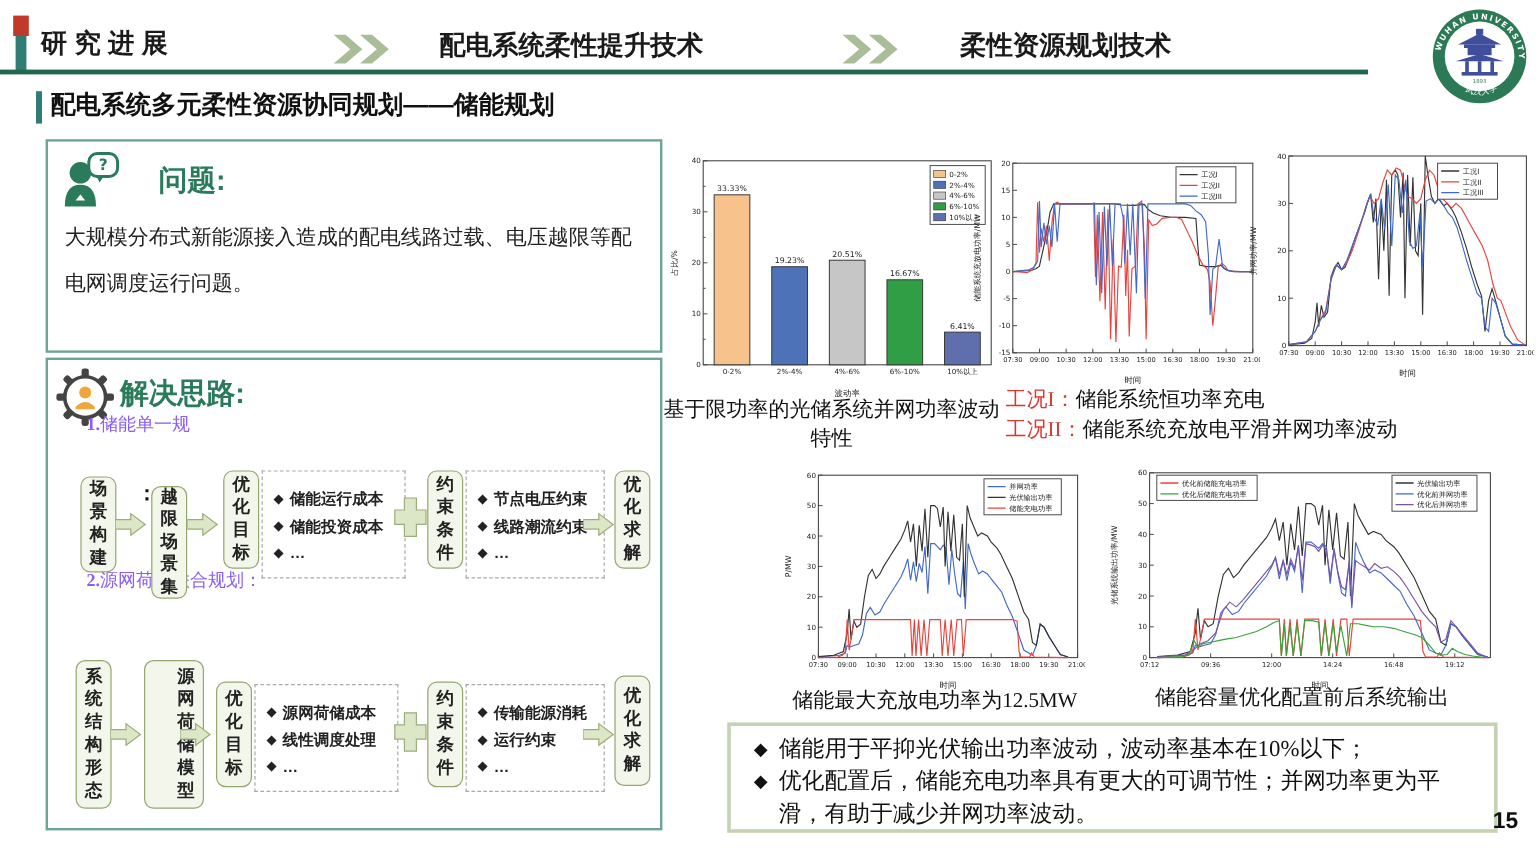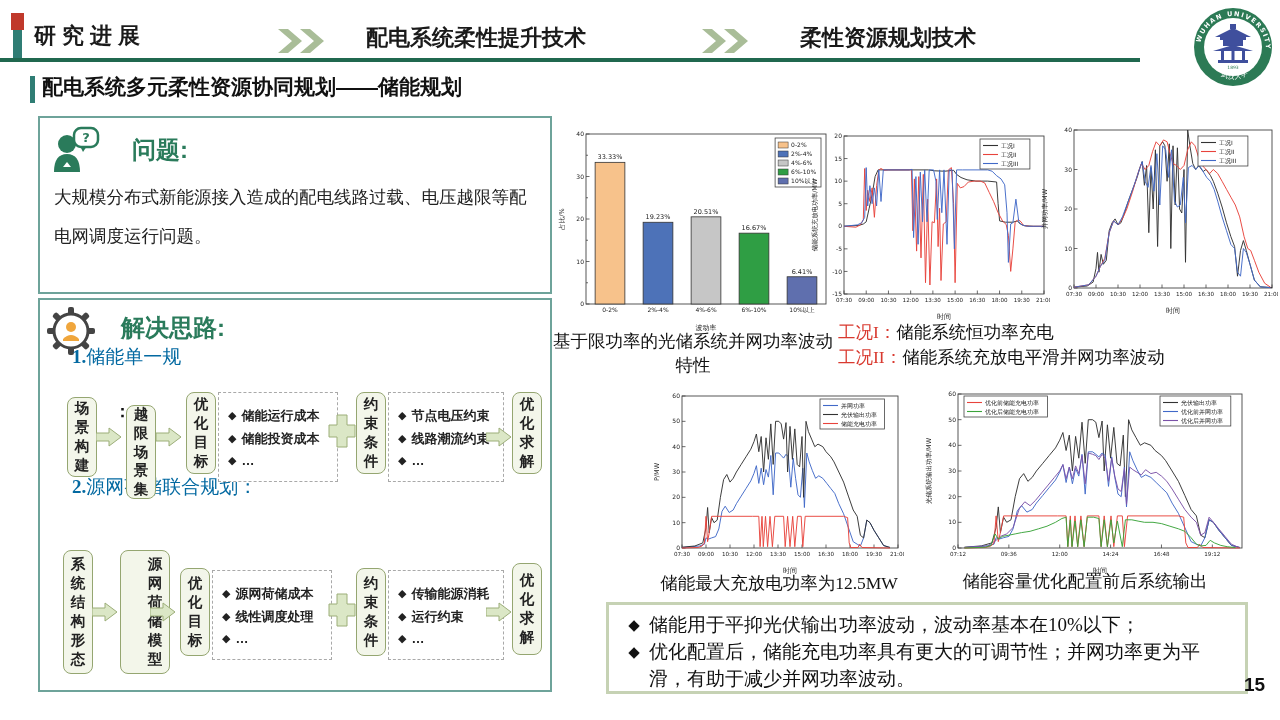--- a/index.html
+++ b/index.html
@@ -22,22 +22,22 @@
   
   .title-bar{left:30px;top:76px;width:5px;height:27px;background:#2f7d74;}
   #page-title{left:42px;top:73px;font-weight:bold;font-size:21px;}
   
   .panel{border:2px solid #6ea39a;background:#fff;}
   #problem-box{left:38px;top:116px;width:510px;height:174px;}
   #solution-box{left:38px;top:298px;width:510px;height:390px;}
   .green-head{font-weight:bold;font-size:24px;color:#2a7b5b;}
   #problem-head{left:64px;top:16px;margin-left:28px;}
   #problem-body{left:14px;top:60px;width:480px;font-size:17.5px;line-height:2.25;color:#222;}
-  #solution-head{left:60px;top:12px;margin-left:21px;}
-  .step-line{font-size:19px;color:#0369a1;}
+  #solution-head{left:60px;top:12px;}
+  .step-line{font-size:15px;color:#8b5cf6;}
   .step-num{font-weight:bold;font-family:"Liberation Serif",serif;}
   #step1{left:32px;top:44px;}
   #step1-tail{left:74px;top:100px;font-weight:bold;font-size:17px;z-index:3;}
   #step2{left:32px;top:174px;z-index:1;text-align:center;}
   
   .pill{position:absolute;background:#f3f6ea;border:1.5px solid #95a671;border-radius:8px;
         display:flex;align-items:center;justify-content:center;z-index:2;}
   .pill span{display:block;width:16px;word-break:break-all;text-align:center;
              font-weight:bold;font-size:14.5px;line-height:1.3;color:#222;}
   .dashed{position:absolute;border:1px dashed #a9a9a9;background:#fff;z-index:2;

